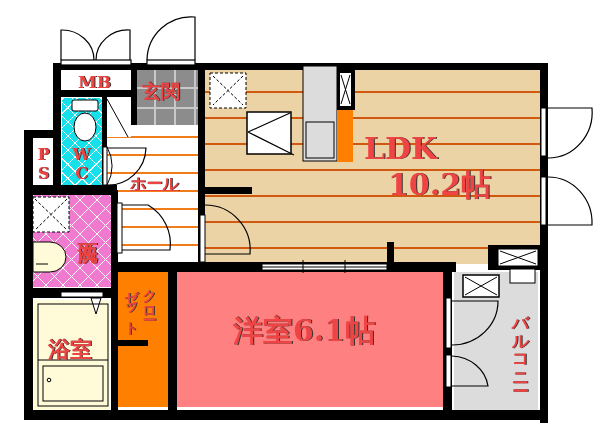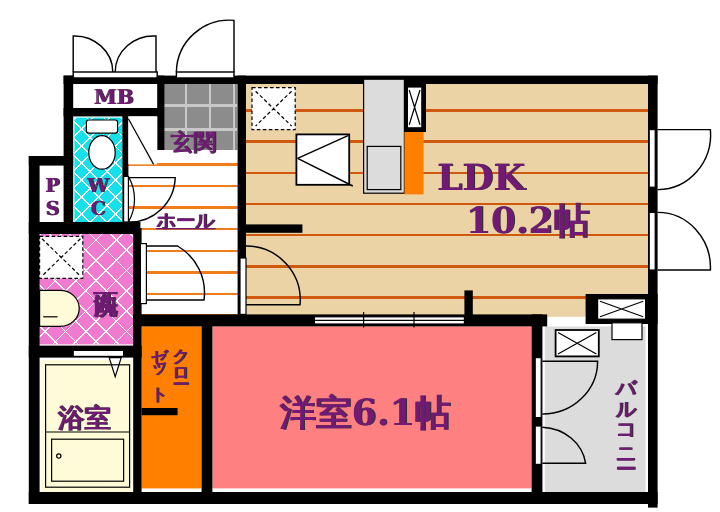--- a/index.html
+++ b/index.html
@@ -1,19 +1,19 @@
 <!DOCTYPE html>
 <html><head>
 <meta charset="utf-8">
 <style>
   html,body{margin:0;padding:0;background:#fff;}
   body{width:600px;height:427px;position:relative;overflow:hidden;font-family:"DejaVu Serif","Liberation Serif",serif;}
   .abs{position:absolute;box-sizing:border-box;}
   .wall{position:absolute;background:#000;}
-  .lbl{position:absolute;font-weight:bold;color:#701a75;text-shadow:1px 0 0 #333;line-height:1;white-space:nowrap;}
+  .lbl{position:absolute;font-weight:bold;color:#ef4444;text-shadow:1px 0 0 #333;line-height:1;white-space:nowrap;}
   .vert{writing-mode:vertical-rl;text-orientation:upright;}
   .wood{background-color:#ecd3a6;
     background-image:
       repeating-linear-gradient(180deg, transparent 0 24px, #d0580f 24px 26px);
   }
   .hall{background-color:#fff;
     background-image:repeating-linear-gradient(180deg, transparent 0 16px, #f07d1a 16px 18px);}
   .genkan{background-color:#8c8c8c;
     background-image:
       repeating-linear-gradient(90deg, transparent 0 18px, #c8c8c8 18px 20px),
@@ -139,24 +139,24 @@
   <rect x="61" y="292" width="42" height="5" fill="#fff" stroke="#000"></rect>
   <path d="M91 298 L96 314 L101 298 Z" fill="#fff" stroke="#000"></path>
 
   <rect x="38" y="304" width="70" height="102" fill="none" stroke="#000"></rect>
   <line x1="38" y1="360" x2="108" y2="360" stroke="#000"></line>
   <rect x="43" y="366" width="60" height="35" fill="none" stroke="#000"></rect>
   <circle cx="49" cy="380" r="1.8" fill="none" stroke="#000"></circle>
 </svg>
 
 <div class="lbl" style="left:78px;top:74px;font-size:17px;">MB</div>
-<div class="lbl" style="left:142px;top:82px;font-size:19px;margin-top:28px;">玄関</div>
+<div class="lbl" style="left:142px;top:82px;font-size:19px;">玄関</div>
 <div class="lbl vert" style="left:35px;top:145px;font-size:16px;">PS</div>
 <div class="lbl vert" style="left:73px;top:145px;font-size:16px;">WC</div>
 <div class="lbl" style="left:130px;top:176px;font-size:16px;text-decoration:underline;">ホール</div>
 <div class="lbl" style="left:364px;top:134px;font-size:30px;">LDK</div>
 <div class="lbl" style="left:388px;top:170px;font-size:30px;">10.2帖</div>
 <div class="lbl vert" style="left:78px;top:228px;font-size:20px;">洗面</div>
 <div class="lbl vert" style="left:143px;top:280px;font-size:14px;">クロー</div>
 <div class="lbl vert" style="left:125px;top:280px;font-size:14px;">ゼット</div>
-<div class="lbl" style="left:233px;top:316px;font-size:30px;margin-top:14px;">洋室6.1帖</div>
+<div class="lbl" style="left:233px;top:316px;font-size:30px;">洋室6.1帖</div>
 <div class="lbl" style="left:48px;top:338px;font-size:22px;">浴室</div>
 <div class="lbl vert" style="left:512px;top:304px;font-size:17px;">バルコニー</div>
 
 </body></html>

